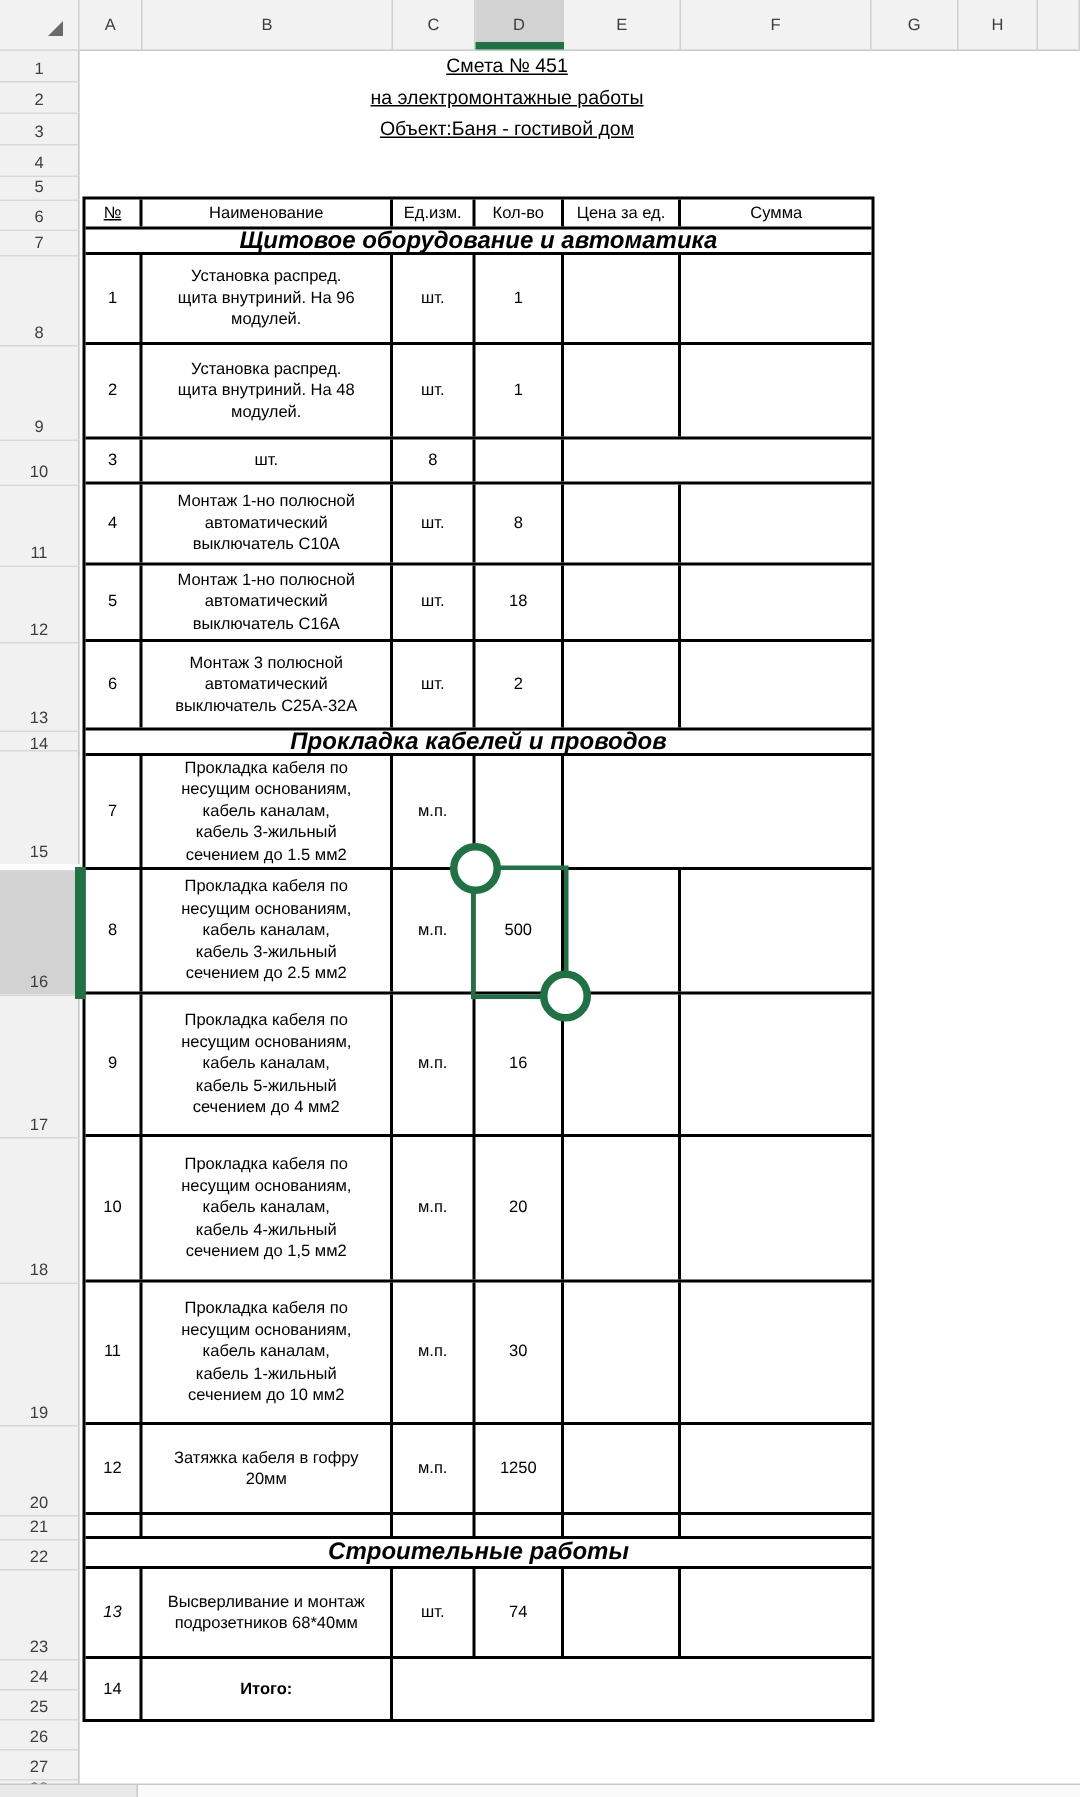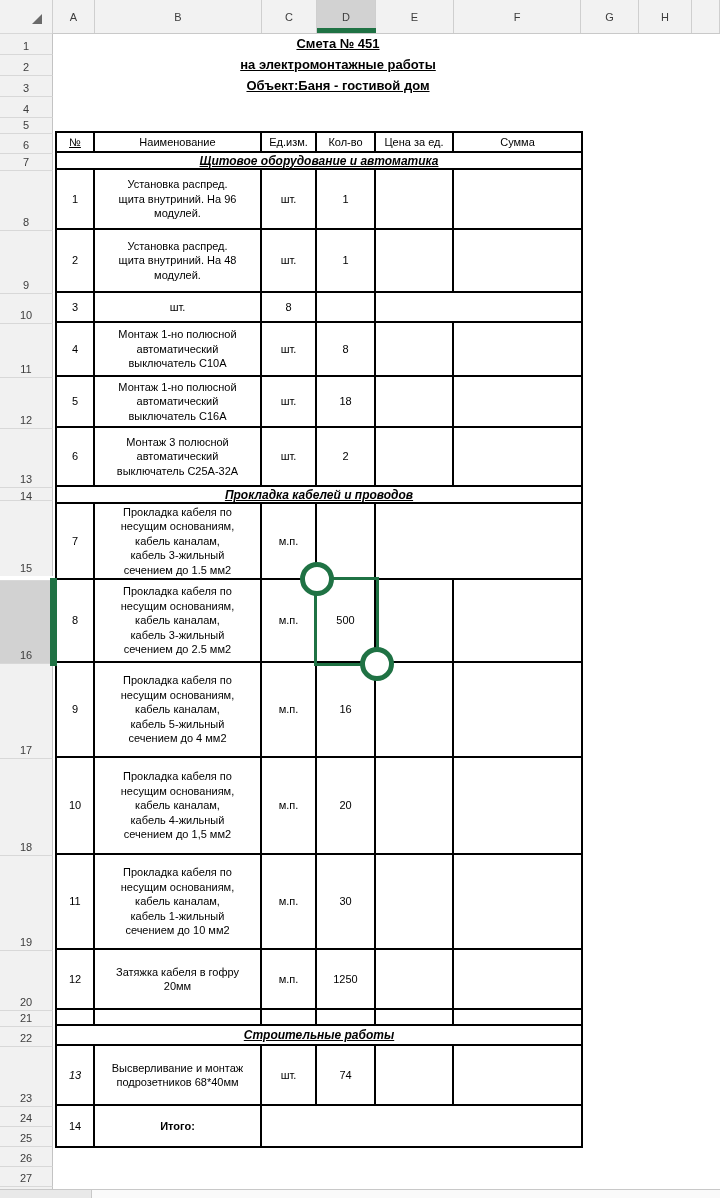--- a/index.html
+++ b/index.html
@@ -19,36 +19,36 @@
   .gutter-cell{position:absolute;left:0;width:53px;background:#f1f1f1;box-sizing:border-box;
     border-right:1px solid #c3c3c3;border-top:1px solid #d8d8d8;
     display:flex;align-items:flex-end;justify-content:center;
     font-size:11px;color:#3d3d3d;padding-bottom:2px;overflow:hidden;}
   .gutter-cell.sel{background:#d2d2d2;}
   .gutter-cell.clip{align-items:flex-start;padding-bottom:0;}
   .colbar-accent{position:absolute;background:#1f7244;z-index:6;}
   
   .titles{position:absolute;left:95px;top:33px;width:486px;}
   .title-line{height:21px;display:flex;align-items:center;justify-content:center;
-    font-size:13px;font-weight:bold;text-decoration:underline;}
+    font-size:13px;font-weight:normal;text-decoration:underline;}
   
   .tbl{position:absolute;left:55px;top:131px;width:528px;box-sizing:border-box;
     border:2px solid #000;background:#fff;display:flex;flex-direction:column;z-index:1;}
   .trow{display:grid;grid-template-columns:38px 167px 55px 59px 78px 127px;
     box-sizing:border-box;border-bottom:2px solid #000;}
   .trow.total{grid-template-columns:38px 167px 319px;border-bottom:none;}
   .c{box-sizing:border-box;border-right:2px solid #000;display:flex;align-items:center;justify-content:center;
     text-align:center;font-size:11px;line-height:14.5px;overflow:hidden;}
   .c.last{border-right:none;}
   .c.desc{white-space:pre-line;}
   .c.u{text-decoration:underline;}
   .c.ital{font-style:italic;}
   .c.bold{font-weight:bold;}
   .sec-row{box-sizing:border-box;border-bottom:2px solid #000;display:flex;align-items:center;justify-content:center;}
-  .sec-text{font-size:12px;font-weight:bold;font-style:italic;text-decoration:underline;}
+  .sec-text{font-size:16px;font-weight:bold;font-style:italic;}
   
   .sel-rect{position:absolute;left:314px;top:577px;width:65px;height:89px;box-sizing:border-box;
     border:3px solid #1f7244;z-index:5;}
   .sel-handle{position:absolute;width:34px;height:34px;border-radius:50%;background:#fff;
     box-sizing:border-box;border:5px solid #1f7244;z-index:7;}
   .sel-handle.tl{left:300px;top:562px;}
   .sel-handle.br{left:360px;top:647px;}
   .row-accent{position:absolute;left:50px;top:578px;width:7px;height:88px;background:#1f7244;z-index:6;}
   
   .bottom-line{position:absolute;left:0;top:1189px;width:720px;height:1px;background:#c8c8c8;}

